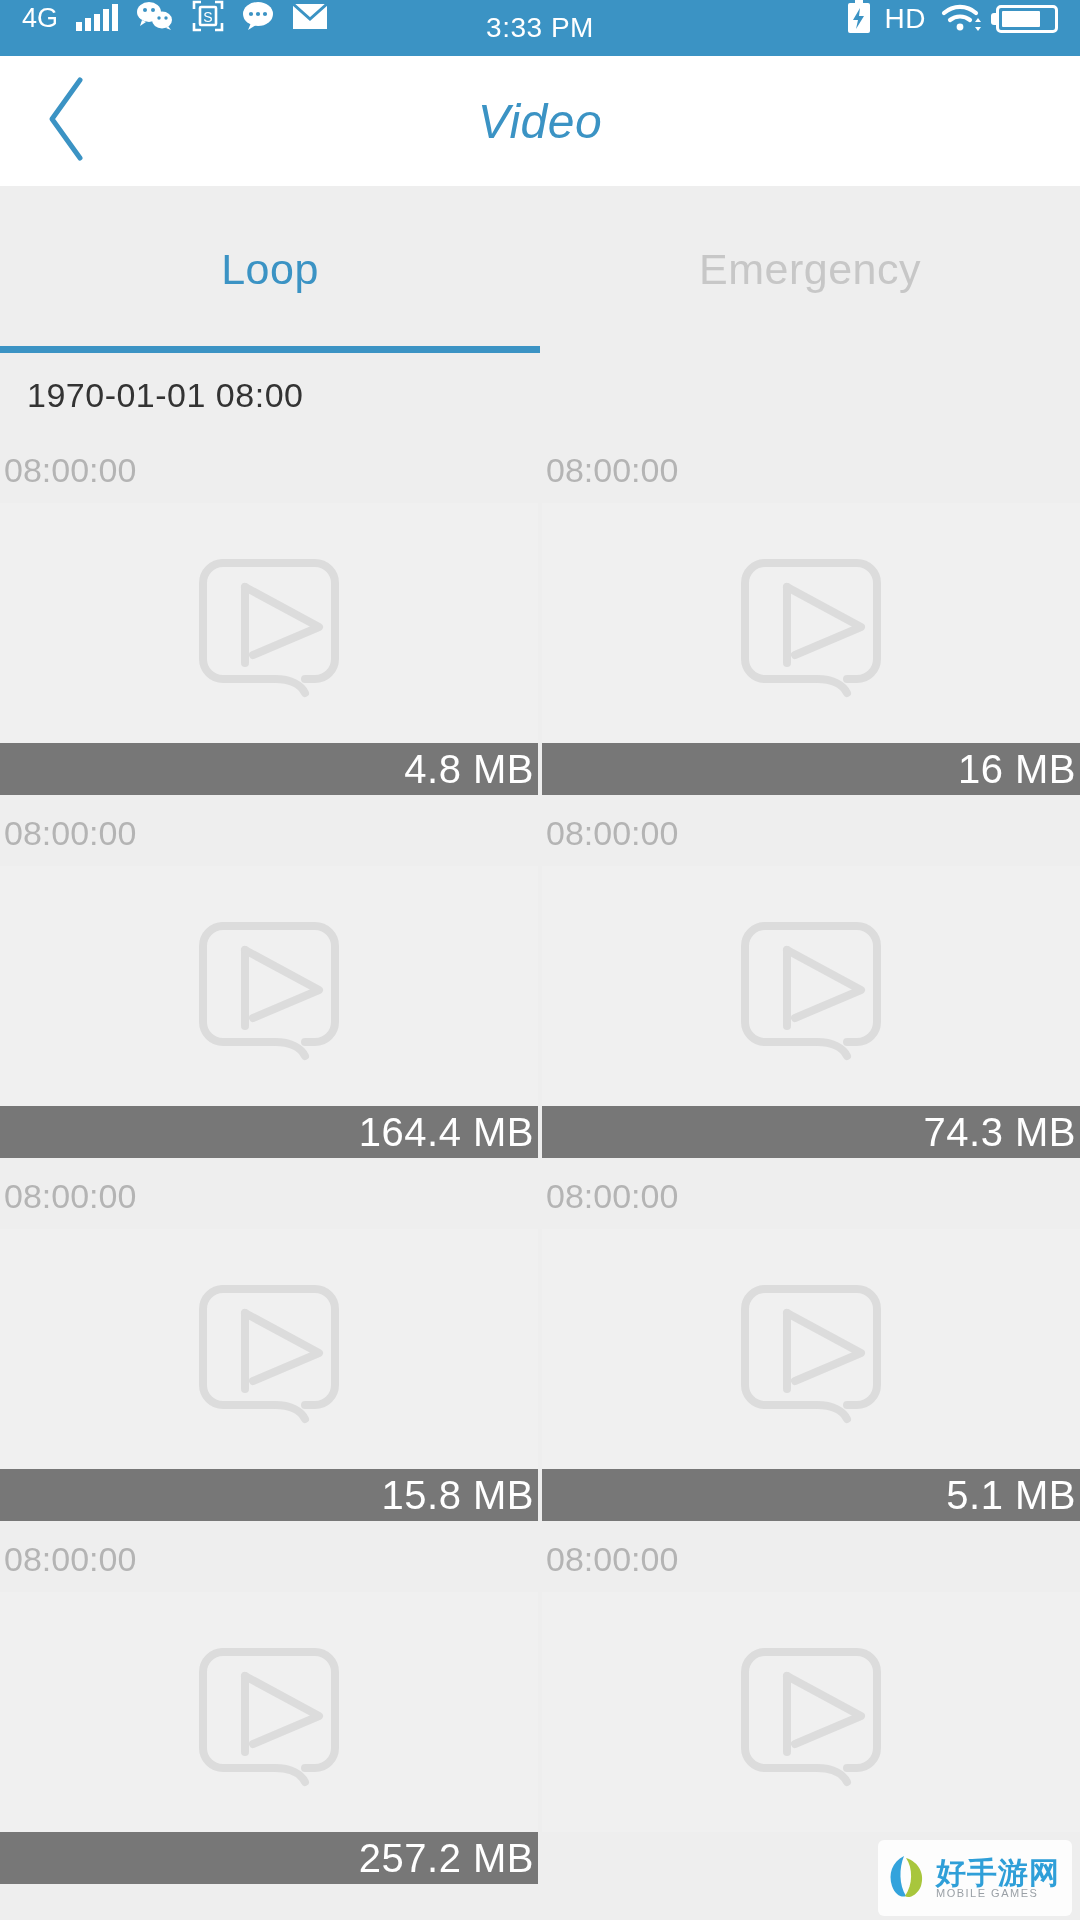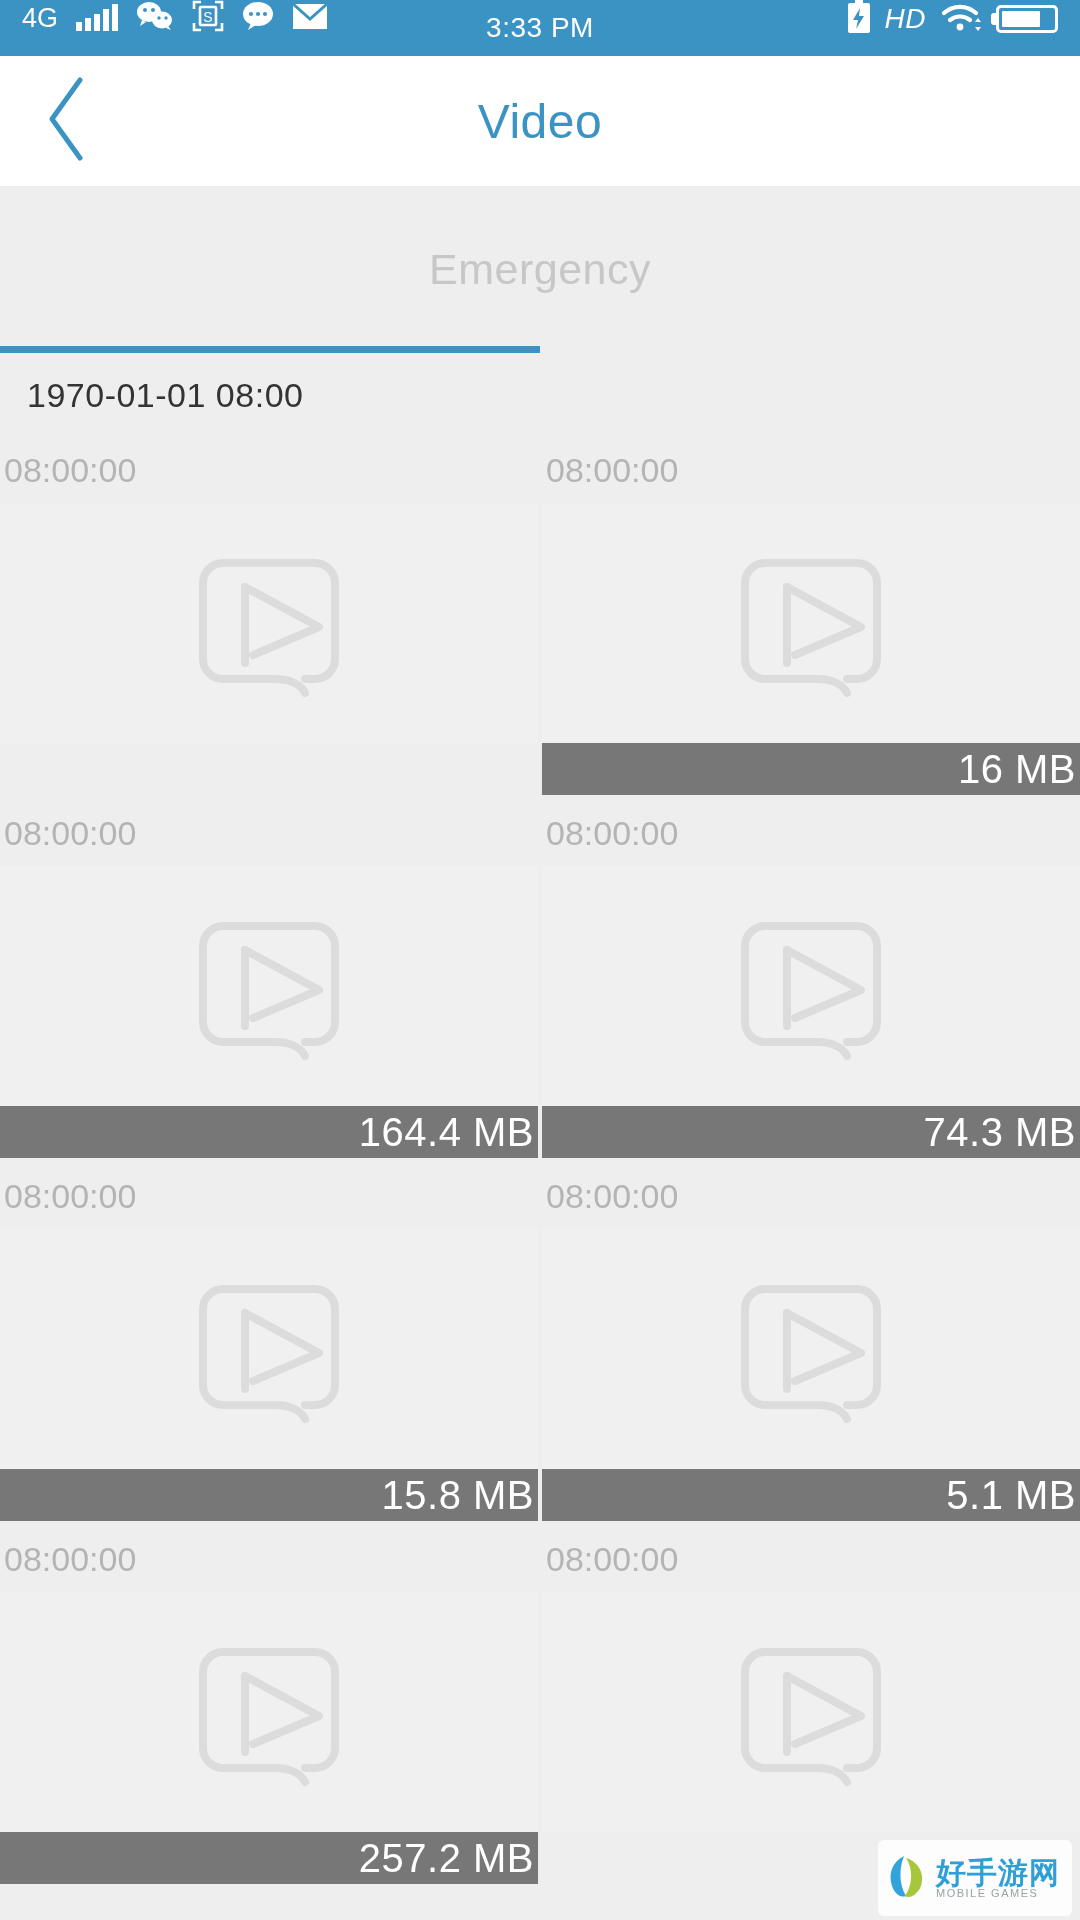--- a/index.html
+++ b/index.html
@@ -30,21 +30,21 @@
   .sb-bars i:nth-child(5){ height:27px; }
 
   .sb-ico{ display:block; }
   .sb-center{
     position:absolute; left:0; right:0; top:0; bottom:0;
     display:flex; align-items:center; justify-content:center;
     pointer-events:none;
   }
   .sb-time{ font-size:28px; color:#fff; letter-spacing:0.5px; }
   .sb-right{
-    margin-left:auto; display:flex; align-items:center; gap:14px;font-style:italic;
+    margin-left:auto; display:flex; align-items:center; gap:14px;
   }
   .sb-hd{ font-size:28px; color:#fff; letter-spacing:0.5px; }
   .sb-batt{
     width:62px; height:28px; border:3px solid #fff; border-radius:5px;
     position:relative; display:flex; align-items:center;
   }
   .sb-batt::after{
     content:""; position:absolute; left:-8px; top:50%; transform:translateY(-50%);
     width:5px; height:12px; background:#fff; border-radius:3px 0 0 3px;
   }
@@ -59,20 +59,21 @@
   }
   .nav-back{
     width:130px; height:130px;
     display:flex; align-items:center; justify-content:center;
   }
   .nav-title{
     position:absolute; left:0; right:0;
     text-align:center;
     font-size:48px; color:#3b93c4; font-weight:400;
     letter-spacing:0.5px;
+    font-style:italic;
   }
 
   
   .tabs{
     height:167px; width:1080px; background:#eeeeee;
     display:flex; position:relative;
   }
   .tab{
     flex:1 1 50%;
     display:flex; align-items:center; justify-content:center;
@@ -237,20 +238,23 @@
     <span>
       <svg width="46" height="86" viewBox="0 0 46 86">
         <path d="M38 4 L10 43 L38 82" fill="none" stroke="#3b93c4" stroke-width="5" stroke-linecap="round" stroke-linejoin="round"></path>
       </svg>
     </span>
   </div>
   <div class="nav-title">Video</div>
 </div>
 
 <div class="tabs">
+  <div class="tab active">
+    <span>Loop</span>
+  </div>
   <div class="tab inactive">
     <span>Emergency</span>
   </div>
   <div class="tab-underline"></div>
 </div>
 
 <div class="date-header">1970-01-01 08:00</div>
 
 <div class="scroll-wrap">
   <div class="grid" id="grid">
@@ -259,20 +263,23 @@
         <div class="thumb">
 <svg class="ph" width="160" height="160" viewBox="0 0 160 160">
   <g fill="none" stroke="#dcdcdc" stroke-width="8" stroke-linecap="round" stroke-linejoin="round">
     <path d="M34 20 H126 A20 20 0 0 1 146 40 V116 A20 20 0 0 1 126 136 H116"></path>
     <path d="M34 20 A20 20 0 0 0 14 40 V116 A20 20 0 0 0 34 136 H86"></path>
     <path d="M86 136 C102 136 112 142 116 150"></path>
     <path d="M56 44 L56 120"></path>
     <path d="M56 44 L130 84 L64 112"></path>
   </g>
 </svg>
+        </div>
+        <div class="size-bar">
+          <span class="size-text">4.8 MB</span>
         </div>
       </div>
       <div class="cell">
         <div class="cell-time">08:00:00</div>
         <div class="thumb">
 <svg class="ph" width="160" height="160" viewBox="0 0 160 160">
   <g fill="none" stroke="#dcdcdc" stroke-width="8" stroke-linecap="round" stroke-linejoin="round">
     <path d="M34 20 H126 A20 20 0 0 1 146 40 V116 A20 20 0 0 1 126 136 H116"></path>
     <path d="M34 20 A20 20 0 0 0 14 40 V116 A20 20 0 0 0 34 136 H86"></path>
     <path d="M86 136 C102 136 112 142 116 150"></path>

